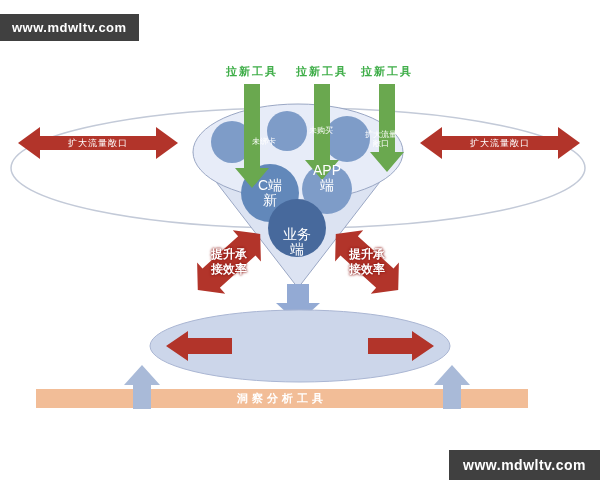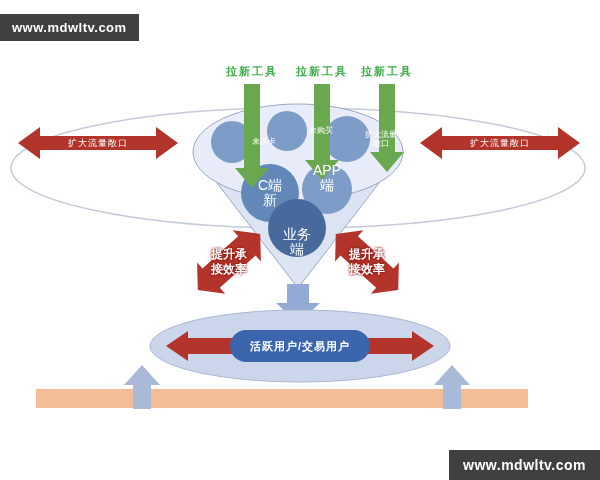--- a/index.html
+++ b/index.html
@@ -88,21 +88,19 @@
   <div class="lbl circle-label" style="left:287px;top:131px;">未购买</div>
   <div class="lbl circle-label" style="left:347px;top:139px;">扩大流量敞口</div>
 
   <div class="lbl main-circle-label" style="left:270px;top:193px;">C端新</div>
   <div class="lbl main-circle-label" style="left:327px;top:178px;">APP端</div>
   <div class="lbl main-circle-label" style="left:297px;top:242px;">业务端</div>
 
   <div class="lbl efficiency-label" style="left:229px;top:262px;">提升承接效率</div>
   <div class="lbl efficiency-label" style="left:367px;top:262px;">提升承接效率</div>
 
-  <div class="active-users">
-    <span>活跃用户/交易用户</span>
-  </div>
 
+  <div class="insight-label">洞察分析工具</div>
 
   <div class="watermark wm-top">www.mdwltv.com</div>
   <div class="watermark wm-bottom">www.mdwltv.com</div>
 
 </div>
 
 </body></html>

